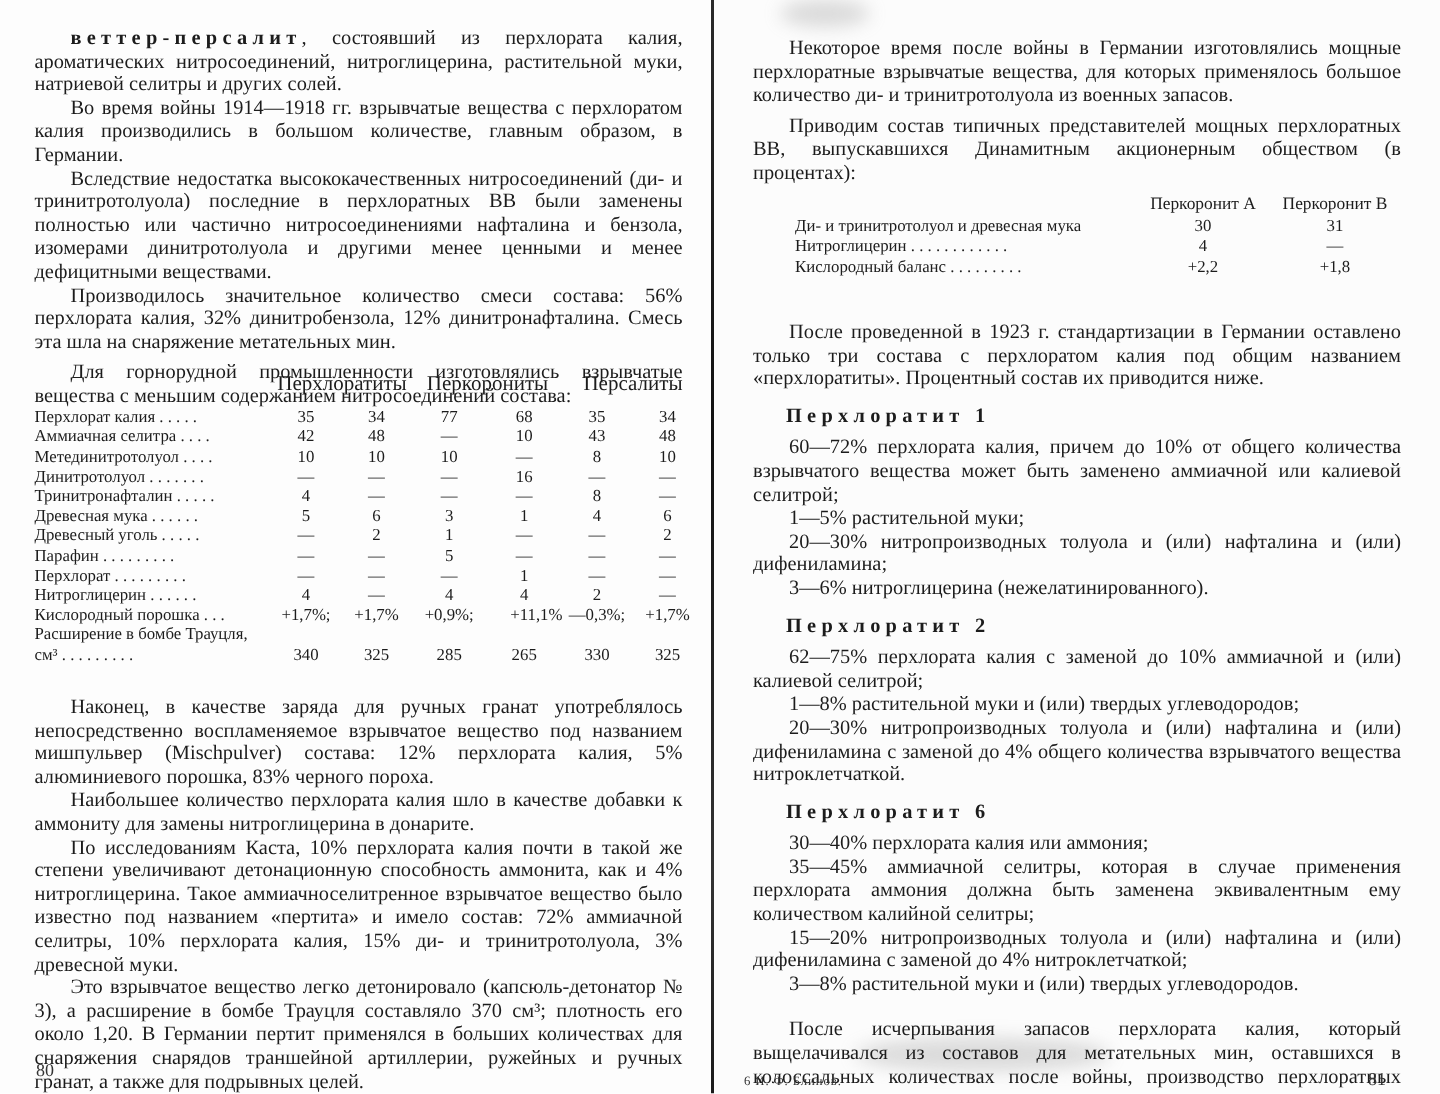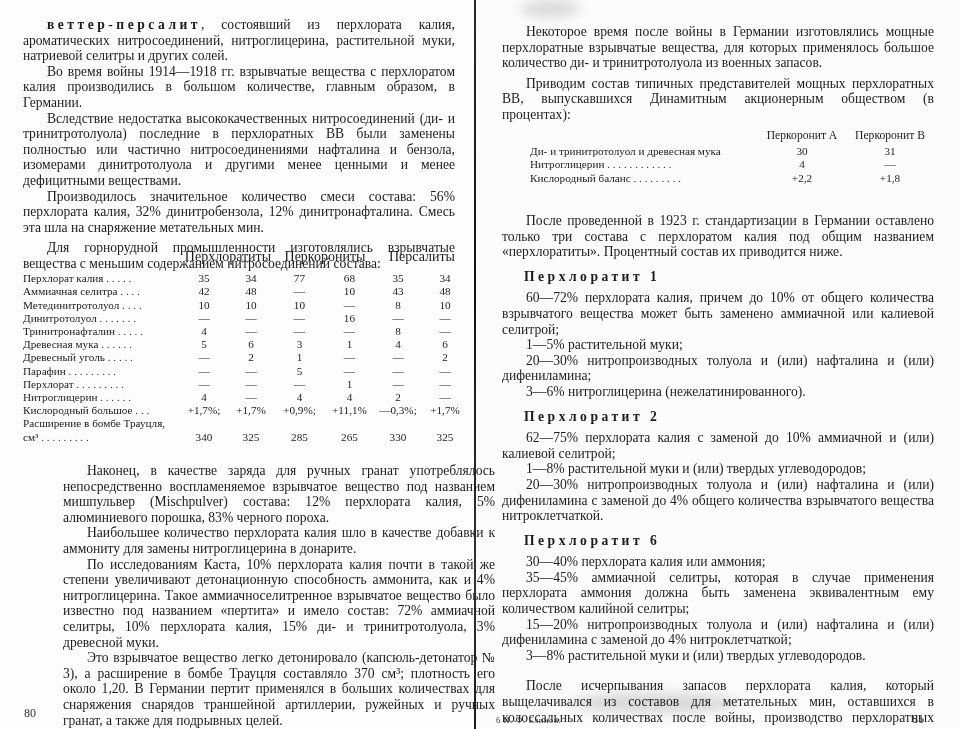--- a/index.html
+++ b/index.html
@@ -163,41 +163,41 @@
         <tr>
           <td class="lbl">Нитроглицерин . . . . . .</td>
           <td class="num" style="width: 46px;">4</td>
           <td class="num" style="width: 48px;">—</td>
           <td class="num" style="width: 46px;">4</td>
           <td class="num" style="width: 48px;">4</td>
           <td class="num" style="width: 46px;">2</td>
           <td class="num" style="width: 48px;">—</td>
         </tr>
         <tr>
-          <td class="lbl">Кислородный большое . . .</td>
+          <td class="lbl">Кислородный порошка . . .</td>
           <td class="num" style="width: 46px;">+1,7%;</td>
           <td class="num" style="width: 48px;">+1,7%</td>
           <td class="num" style="width: 46px;">+0,9%;</td>
-          <td class="num" style="width: 48px;">+11,1%</td>
+          <td class="num" style="width: 48px; text-align: right;">+11,1%</td>
           <td class="num" style="width: 46px;">—0,3%;</td>
           <td class="num" style="width: 48px;">+1,7%</td>
         </tr>
         <tr>
           <td class="lbl" style="white-space: normal; width: 150px;">Расширение в бомбе Трауцля, см³ . . . . . . . . .</td>
           <td class="num" style="width: 46px; vertical-align: bottom;">340</td>
           <td class="num" style="width: 48px; vertical-align: bottom;">325</td>
           <td class="num" style="width: 46px; vertical-align: bottom;">285</td>
           <td class="num" style="width: 48px; vertical-align: bottom;">265</td>
           <td class="num" style="width: 46px; vertical-align: bottom;">330</td>
           <td class="num" style="width: 48px; vertical-align: bottom;">325</td>
         </tr>
       </tbody>
   </table>
 
-  <div class="text left-body" style="top:463px;margin-left:40px;">
+  <div class="text left-body" style="top:463px;">
     <p>Наконец, в качестве заряда для ручных гранат употреблялось непосредственно воспламеняемое взрывчатое вещество под названием мишпульвер (Mischpulver) состава: 12% перхлората калия, 5% алюминиевого порошка, 83% черного пороха.</p>
     <p>Наибольшее количество перхлората калия шло в качестве добавки к аммониту для замены нитроглицерина в донарите.</p>
     <p>По исследованиям Каста, 10% перхлората калия почти в такой же степени увеличивают детонационную способность аммонита, как и 4% нитроглицерина. Такое аммиачноселитренное взрывчатое вещество было известно под названием «пертита» и имело состав: 72% аммиачной селитры, 10% перхлората калия, 15% ди- и тринитротолуола, 3% древесной муки.</p>
     <p>Это взрывчатое вещество легко детонировало (капсюль-детонатор № 3), а расширение в бомбе Трауцля составляло 370 см³; плотность его около 1,20. В Германии пертит применялся в больших количествах для снаряжения снарядов траншейной артиллерии, ружейных и ручных гранат, а также для подрывных целей.</p>
   </div>
 
   <div class="folio folio-left">80</div>
 
   <div class="text right-body">
     <p>Некоторое время после войны в Германии изготовлялись мощные перхлоратные взрывчатые вещества, для которых применялось большое количество ди- и тринитротолуола из военных запасов.</p>

